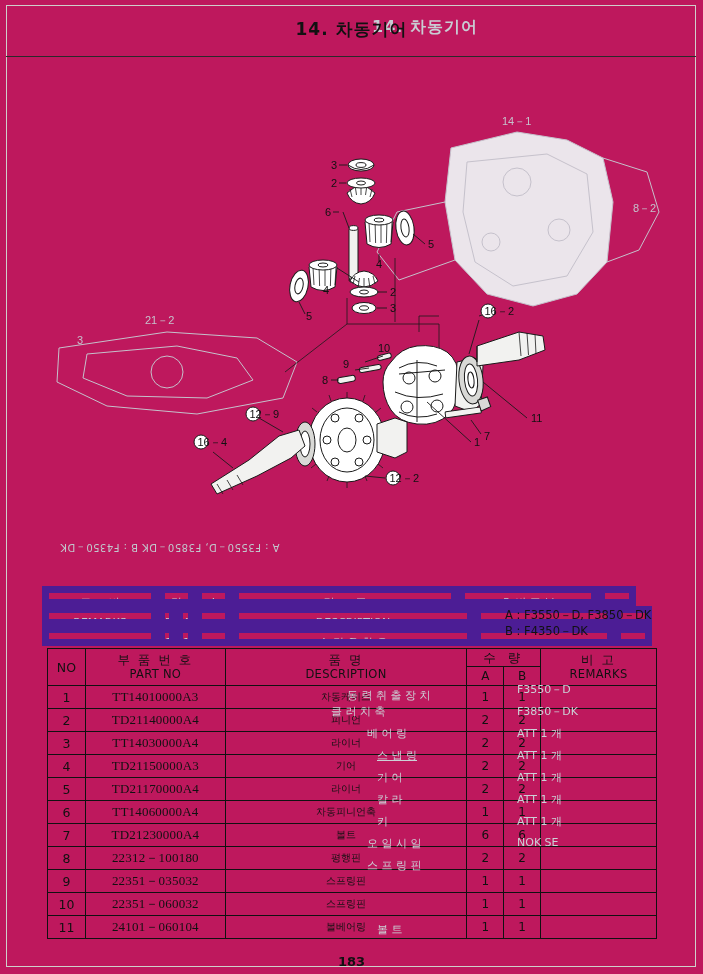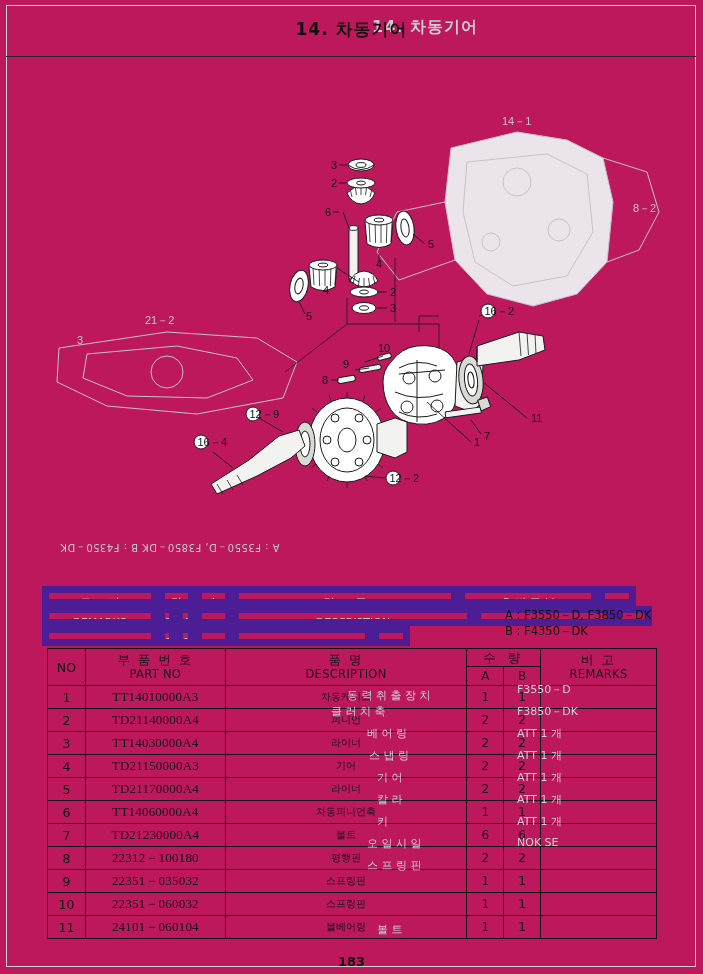--- a/index.html
+++ b/index.html
@@ -408,20 +408,21 @@
       <div class="gc" style="width:37px"></div>
       <div class="gc" style="width:242px">DESCRIPTION</div>
       <div class="gc" style="width:140px"></div>
       <div class="gc" style="width:38px"></div>
     </div>
     <div class="gt-row">
       <div class="gc" style="width:116px"></div>
       <div class="gc" style="width:18px">1</div>
       <div class="gc" style="width:19px">1</div>
       <div class="gc" style="width:37px"></div>
+      <div class="gc" style="width:242px">수 링 윤 활 유</div>
       <div class="gc" style="width:140px"></div>
       <div class="gc" style="width:38px"></div>
     </div>
   </div>
 
   <div class="ghost-side">A : F3550－D, F3850－DK   B : F4350－DK</div>
 
   <div class="variant-note">
     <div>A : F3550－D, F3850－DK</div>
     <div>B : F4350－DK</div>
@@ -552,21 +553,21 @@
       </tbody>
   </table>
 
   <div class="ghost-cells">
     <div style="left:300px; top:40px;">동 력 취 출 장 치</div>
     <div style="left:470px; top:34px;">F3550－D</div>
     <div style="left:284px; top:56px;">클 러 치 축</div>
     <div style="left:470px; top:56px;">F3850－DK</div>
     <div style="left:320px; top:78px;">베 어 링</div>
     <div style="left:470px; top:78px;">ATT  1  개</div>
-    <div style="left:322px; top:100px;">스 냅 링</div>
+    <div style="left:330px; top:100px;text-decoration:underline;">스 냅 링</div>
     <div style="left:470px; top:100px;">ATT  1  개</div>
     <div style="left:330px; top:122px;">기 어</div>
     <div style="left:470px; top:122px;">ATT  1  개</div>
     <div style="left:330px; top:144px;">칼 라</div>
     <div style="left:470px; top:144px;">ATT  1  개</div>
     <div style="left:330px; top:166px;">키</div>
     <div style="left:470px; top:166px;">ATT  1  개</div>
     <div style="left:320px; top:188px;">오 일 시 일</div>
     <div style="left:470px; top:188px;">NOK  SE</div>
     <div style="left:320px; top:210px;">스 프 링 핀</div>

